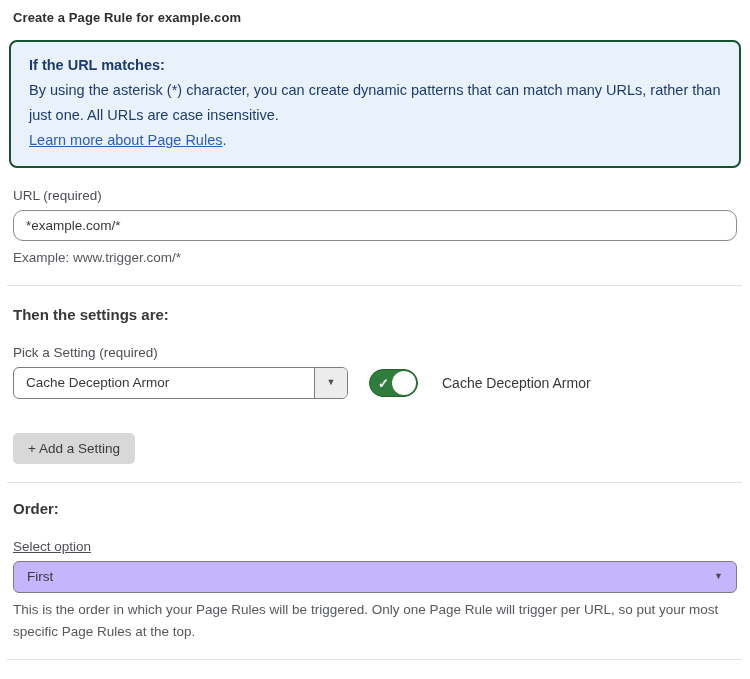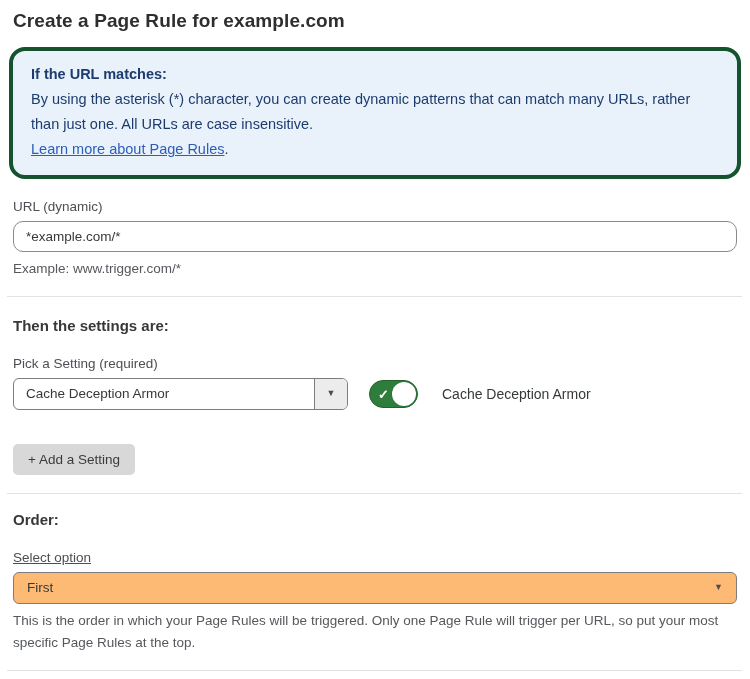--- a/index.html
+++ b/index.html
@@ -7,31 +7,31 @@
   body {
     width: 750px;
     height: 679px;
     font-family: "Liberation Sans", sans-serif;
     color: #36393a;
     overflow: hidden;
   }
   .page { padding: 10px 13px 0 13px; }
 
   .page-title {
-    font-size: 19px;
+    font-size: 13px;
     font-weight: bold;
     color: #2e2e2e;
     letter-spacing: 0.1px;
     margin-bottom: 15px;
   }
 
   .info-box {
     background: #e9f1fb;
-    border: 4px solid #14532d;
-    border-radius: 16px;
+    border: 2px solid #14532d;
+    border-radius: 8px;
     padding: 11px 18px 13px 18px;
     color: #1d3c6e;
     font-size: 14.5px;
     line-height: 25px;
     margin-left: -4px;
     margin-right: -4px;
   }
   .info-heading { font-weight: bold; }
   .info-link {
     color: #2d5db8;
@@ -178,21 +178,21 @@
   .add-setting-btn { margin-top: 34px; }
 
   .wide-select {
     display: flex;
     align-items: center;
     justify-content: space-between;
     height: 32px;
     width: 100%;
     border: 1px solid #7d7d7d;
     border-radius: 6px;
-    background: #fdba74;
+    background: #c4b5fd;
     padding: 0 13px;
     cursor: pointer;
     margin-top: 0;
   }
   .wide-select .select-value { font-size: 13.5px; color: #36393a; }
 
   .order-help {
     font-size: 13.5px;
     color: #55585c;
     margin-top: 6px;
@@ -208,21 +208,21 @@
   <h1 class="page-title">Create a Page Rule for example.com</h1>
 
   <div class="info-box">
     <div class="info-heading">If the URL matches:</div>
     <div>
       <span>By using the asterisk (*) character, you can create dynamic patterns that can match many URLs, rather than just one. All URLs are case insensitive.</span><br>
       <a class="info-link">Learn more about Page Rules</a><span>.</span>
     </div>
   </div>
 
-  <div class="field-label">URL (dynamic)</div>
+  <div class="field-label">URL (required)</div>
   <input class="text-input" type="text" value="*example.com/*" style="">
   <div class="help-text">Example: www.trigger.com/*</div>
 
   <hr class="divider">
 
   <div class="section-heading">Then the settings are:</div>
 
   <div class="field-label" style="margin-top:22px;">Pick a Setting (required)</div>
 
   <div class="setting-row">

